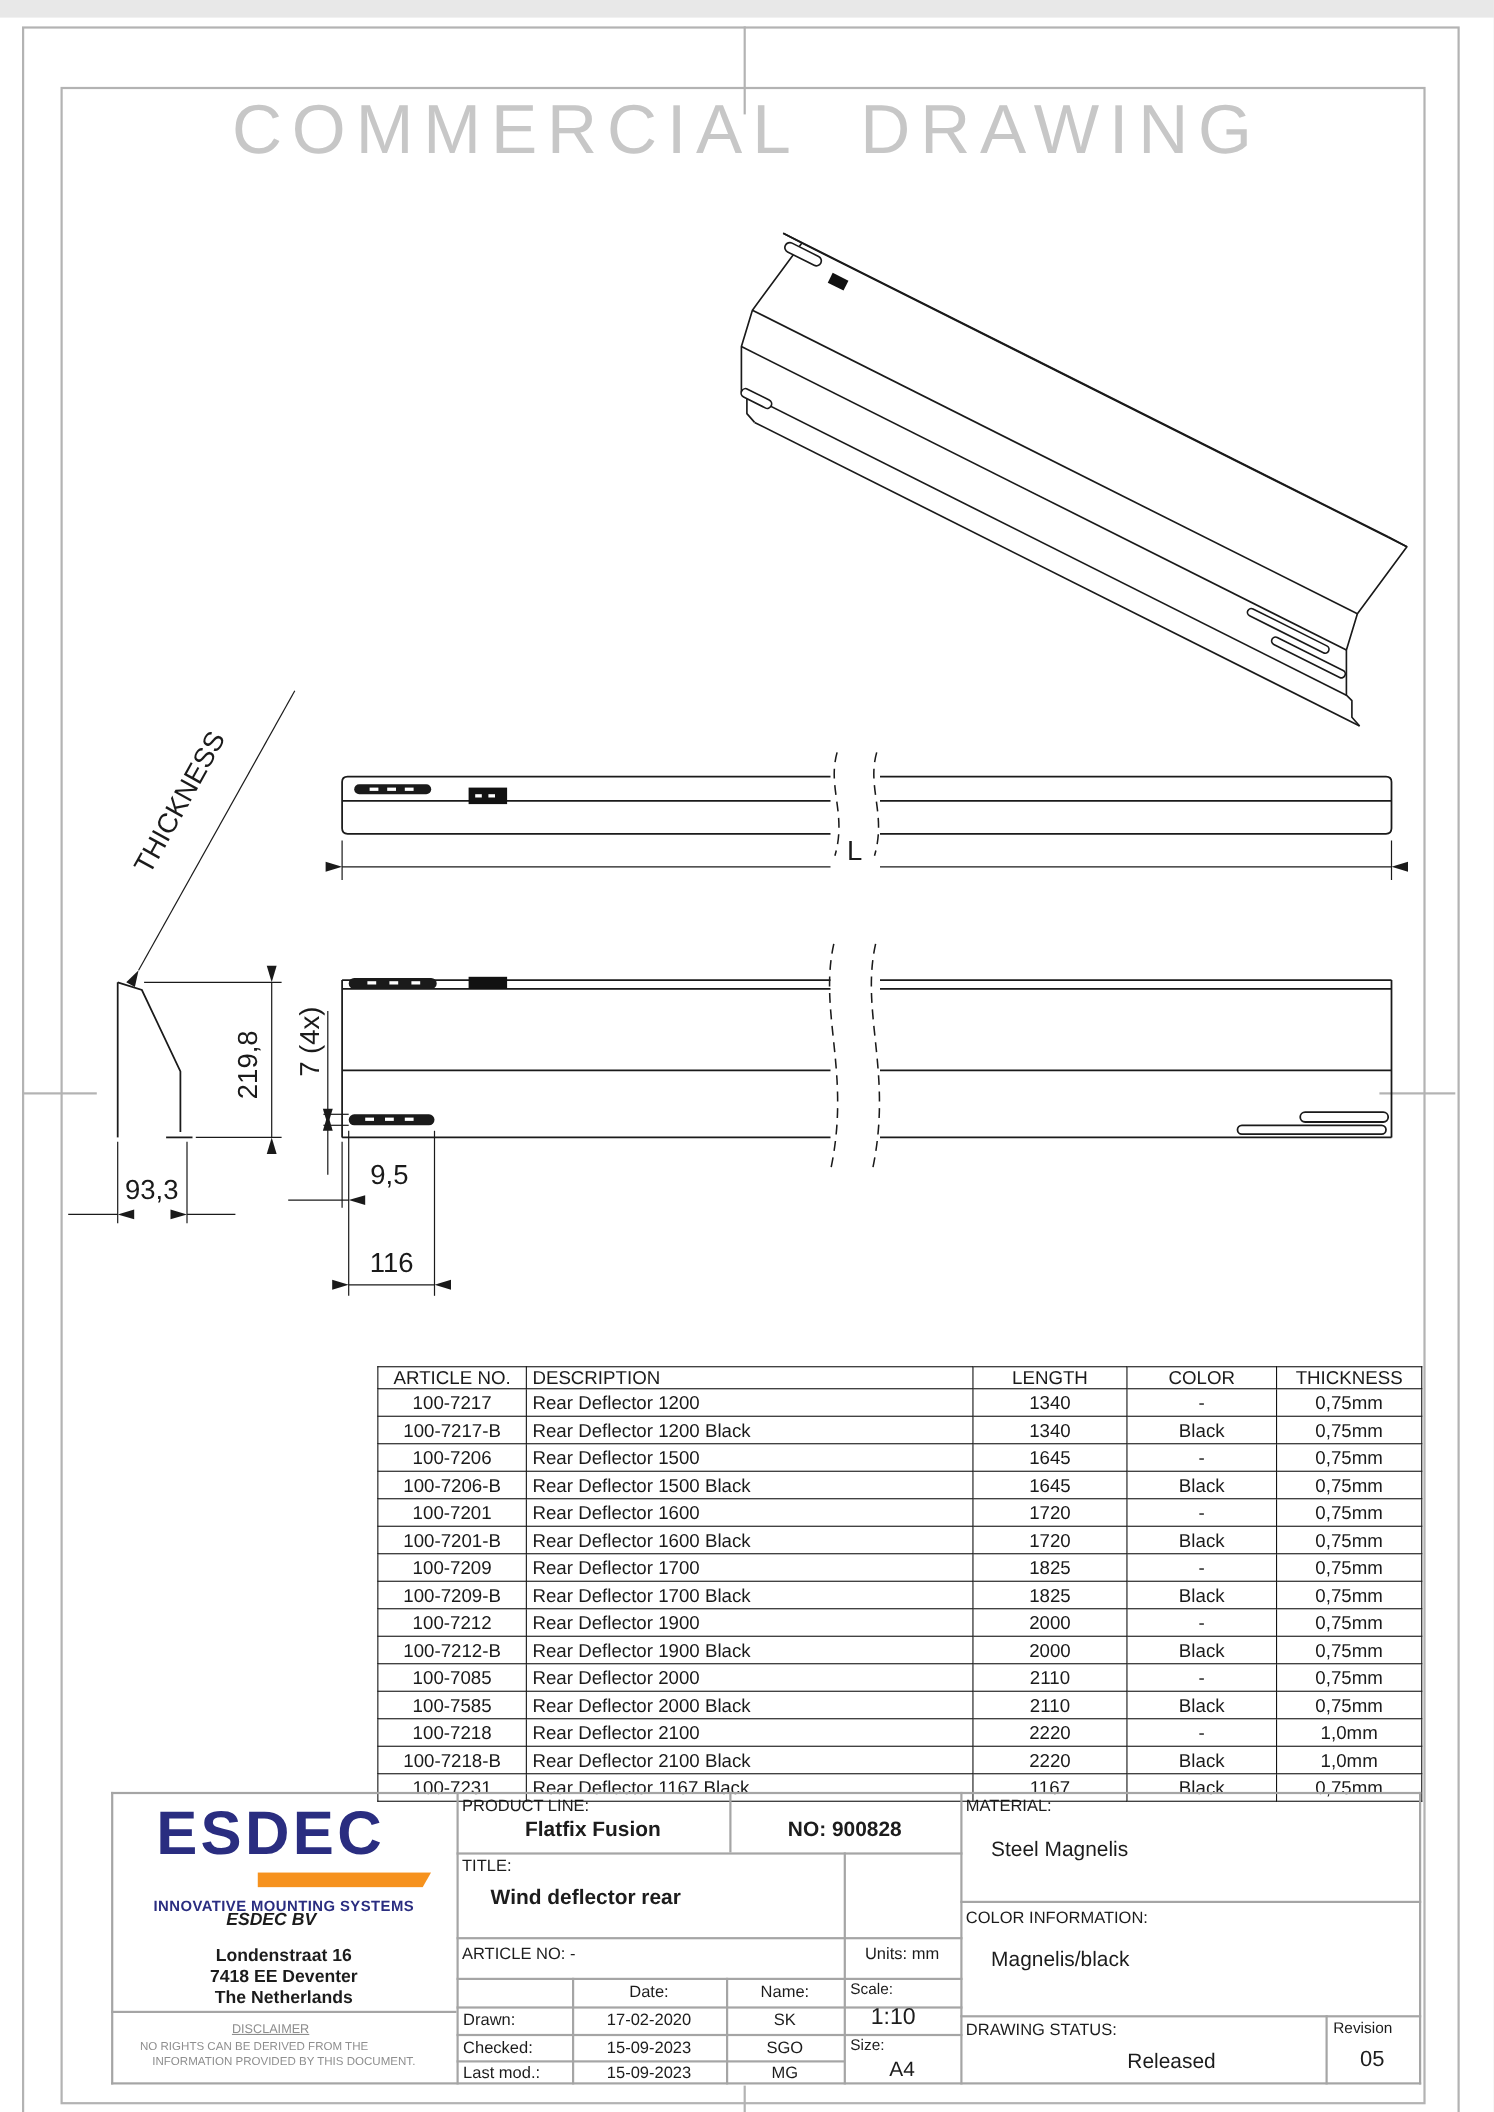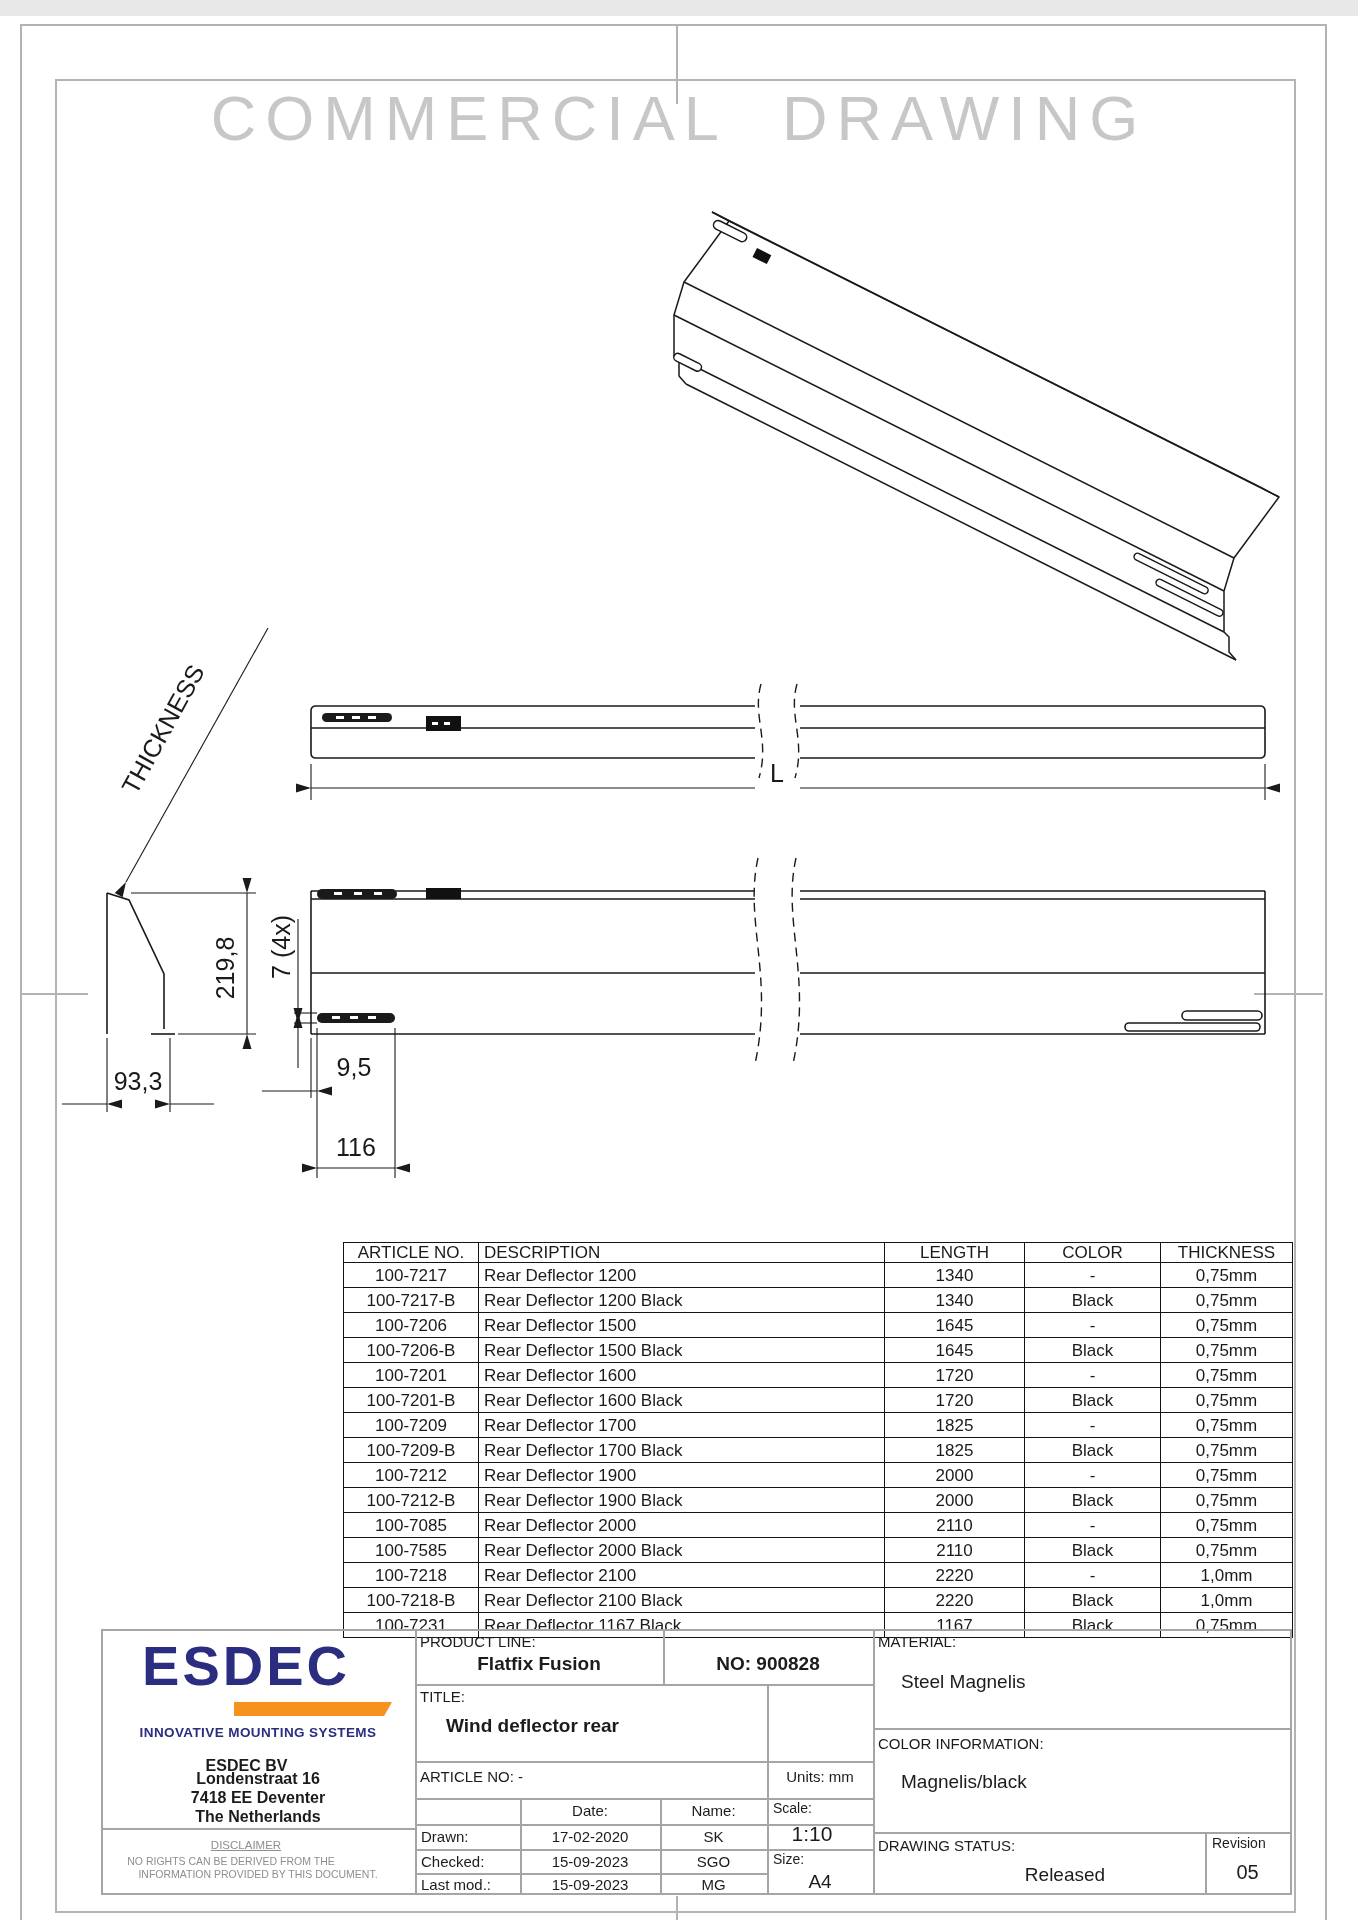--- a/index.html
+++ b/index.html
@@ -309,21 +309,21 @@
     <div class="ln" style="left:666px;top:55px;width:2px;height:211px;"></div>
     <div class="ln" style="left:419px;top:169px;width:2px;height:97px;"></div>
     <div class="ln" style="left:559px;top:169px;width:2px;height:97px;"></div>
     <div class="ln" style="left:772px;top:99px;width:419px;height:2px;"></div>
     <div class="ln" style="left:772px;top:203px;width:419px;height:2px;"></div>
     <div class="ln" style="left:1104px;top:203px;width:2px;height:63px;"></div>
 
     <div class="lbl brand navy cen" style="left:0;top:4px;width:290px;">ESDEC</div>
     <div class="orangebar" style="left:133px;top:73px;width:158px;height:14px;"></div>
     <div class="lbl tagline navy cen" style="left:0;top:96px;width:314px;">INNOVATIVE MOUNTING SYSTEMS</div>
-    <div class="lbl addr cen" style="left:0;top:127px;width:291px;">ESDEC BV</div>
+    <div class="lbl addr cen" style="left:0;top:107px;width:291px;font-style:italic;">ESDEC BV</div>
     <div class="lbl addr cen" style="left:0;top:140px;width:314px;">Londenstraat 16</div>
     <div class="lbl addr cen" style="left:0;top:159px;width:314px;">7418 EE Deventer</div>
     <div class="lbl addr cen" style="left:0;top:178px;width:314px;">The Netherlands</div>
     <div class="lbl disc gray cen" style="left:0;top:210px;width:290px;text-decoration:underline;font-size:11.5px;">DISCLAIMER</div>
     <div class="lbl disc gray cen" style="left:0;top:226px;width:260px;">NO RIGHTS CAN BE DERIVED FROM THE</div>
     <div class="lbl disc gray cen" style="left:0;top:239px;width:314px;">INFORMATION PROVIDED BY THIS DOCUMENT.</div>
 
     <div class="lbl" style="left:319px;top:4px;">PRODUCT LINE:</div>
     <div class="lbl bold v19 cen" style="left:314px;top:24px;width:248px;">Flatfix Fusion</div>
     <div class="lbl bold v19 cen" style="left:562px;top:24px;width:210px;">NO: 900828</div>

